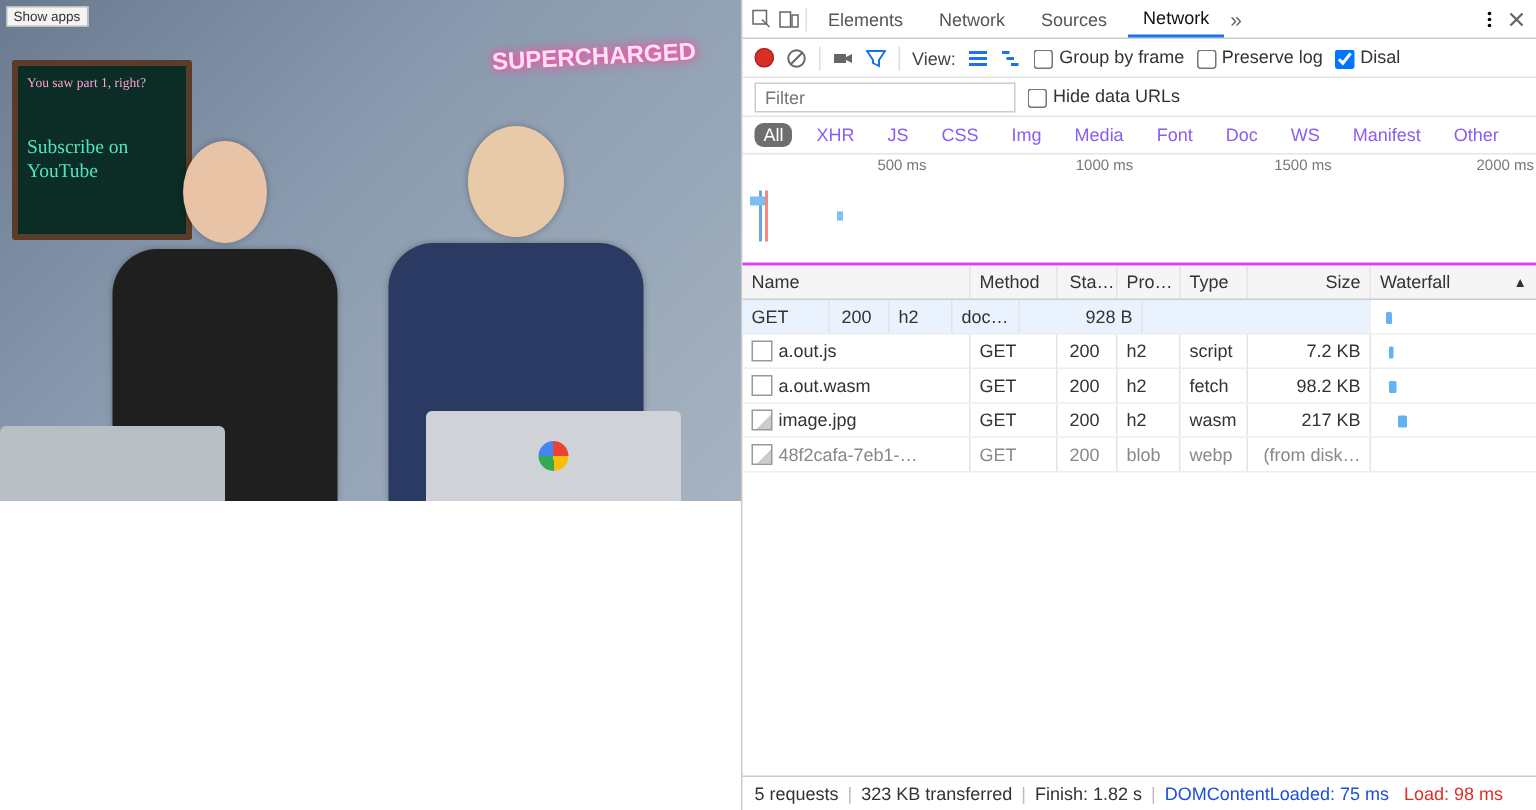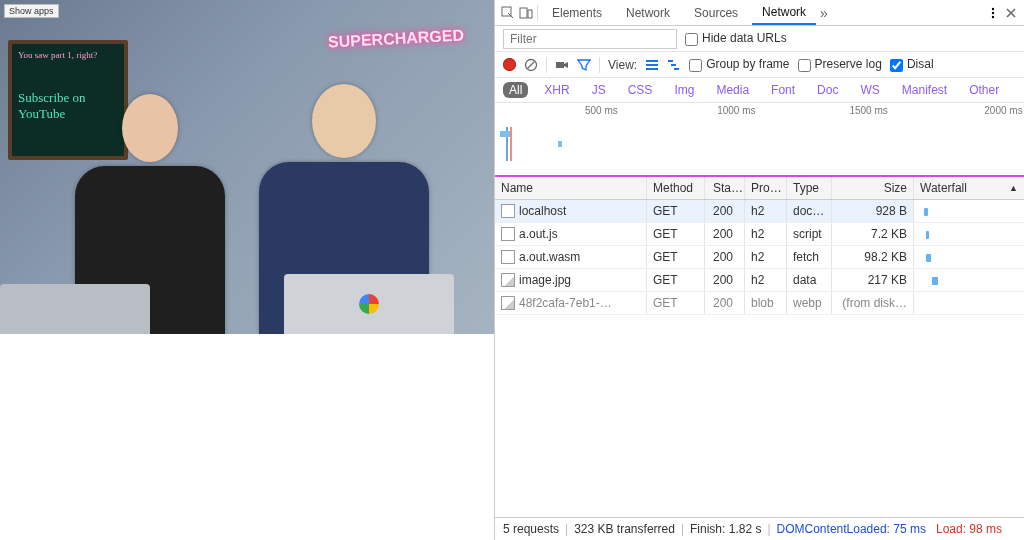--- a/index.html
+++ b/index.html
@@ -135,25 +135,20 @@
         </svg>
       </span>
     <span class="sm-icon">
         <svg viewBox="0 0 14 14">
           <path d="M3 3l8 8M11 3l-8 8" stroke="currentColor" stroke-width="1.5"></path>
         </svg>
       </span>
   </div>
 
   <div class="toolbar">
-    <input class="filter-input" placeholder="Filter" style="">
-    <label><input type="checkbox" style=""><span>Hide data URLs</span></label>
-  </div>
-
-  <div class="toolbar">
     <span class="record-dot"></span>
     <span class="sm-icon">
         <svg viewBox="0 0 14 14">
           <circle cx="7" cy="7" r="5.5" fill="none" stroke="currentColor" stroke-width="1.3"></circle>
           <path d="M3.5 10.5l7-7" stroke="currentColor" stroke-width="1.3"></path>
         </svg>
       </span>
     <span style="width:1px;height:16px;background:#ddd"></span>
     <span class="sm-icon">
         <svg viewBox="0 0 14 14">
@@ -178,20 +173,25 @@
     <span class="sm-icon" style="color:#1a73e8">
         <svg viewBox="0 0 14 14">
           <rect x="1" y="2" width="5" height="2" fill="currentColor"></rect>
           <rect x="4" y="6" width="5" height="2" fill="currentColor"></rect>
           <rect x="7" y="10" width="5" height="2" fill="currentColor"></rect>
         </svg>
       </span>
     <label><input type="checkbox" style=""><span>Group by frame</span></label>
     <label><input type="checkbox" style=""><span>Preserve log</span></label>
     <label><input type="checkbox" checked="" style=""><span>Disal</span></label>
+  </div>
+
+  <div class="toolbar">
+    <input class="filter-input" placeholder="Filter" style="">
+    <label><input type="checkbox" style=""><span>Hide data URLs</span></label>
   </div>
 
   <div class="types">
     <span class="pill active">All</span>
     <span class="pill">XHR</span>
     <span class="pill">JS</span>
     <span class="pill">CSS</span>
     <span class="pill">Img</span>
     <span class="pill">Media</span>
     <span class="pill">Font</span>
@@ -217,24 +217,20 @@
       <div class="row header">
         <div class="cell name">Name</div>
         <div class="cell method">Method</div>
         <div class="cell status">Sta…</div>
         <div class="cell proto">Pro…</div>
         <div class="cell type">Type</div>
         <div class="cell size">Size</div>
       </div>
       <div id="tbody">
           <div class="row sel">
-            <div class="cell name">
-              <span class="doc-icon doc"></span>
-              <span>localhost</span>
-            </div>
             <div class="cell method">GET</div>
             <div class="cell status">200</div>
             <div class="cell proto">h2</div>
             <div class="cell type">doc…</div>
             <div class="cell size">928 B</div>
           </div>
           <div class="row">
             <div class="cell name">
               <span class="doc-icon doc"></span>
               <span>a.out.js</span>
@@ -257,21 +253,21 @@
             <div class="cell size">98.2 KB</div>
           </div>
           <div class="row">
             <div class="cell name">
               <span class="doc-icon img"></span>
               <span>image.jpg</span>
             </div>
             <div class="cell method">GET</div>
             <div class="cell status">200</div>
             <div class="cell proto">h2</div>
-            <div class="cell type">data</div>
+            <div class="cell type">wasm</div>
             <div class="cell size">217 KB</div>
           </div>
           <div class="row dim">
             <div class="cell name">
               <span class="doc-icon img"></span>
               <span>48f2cafa-7eb1-…</span>
             </div>
             <div class="cell method">GET</div>
             <div class="cell status">200</div>
             <div class="cell proto">blob</div>

